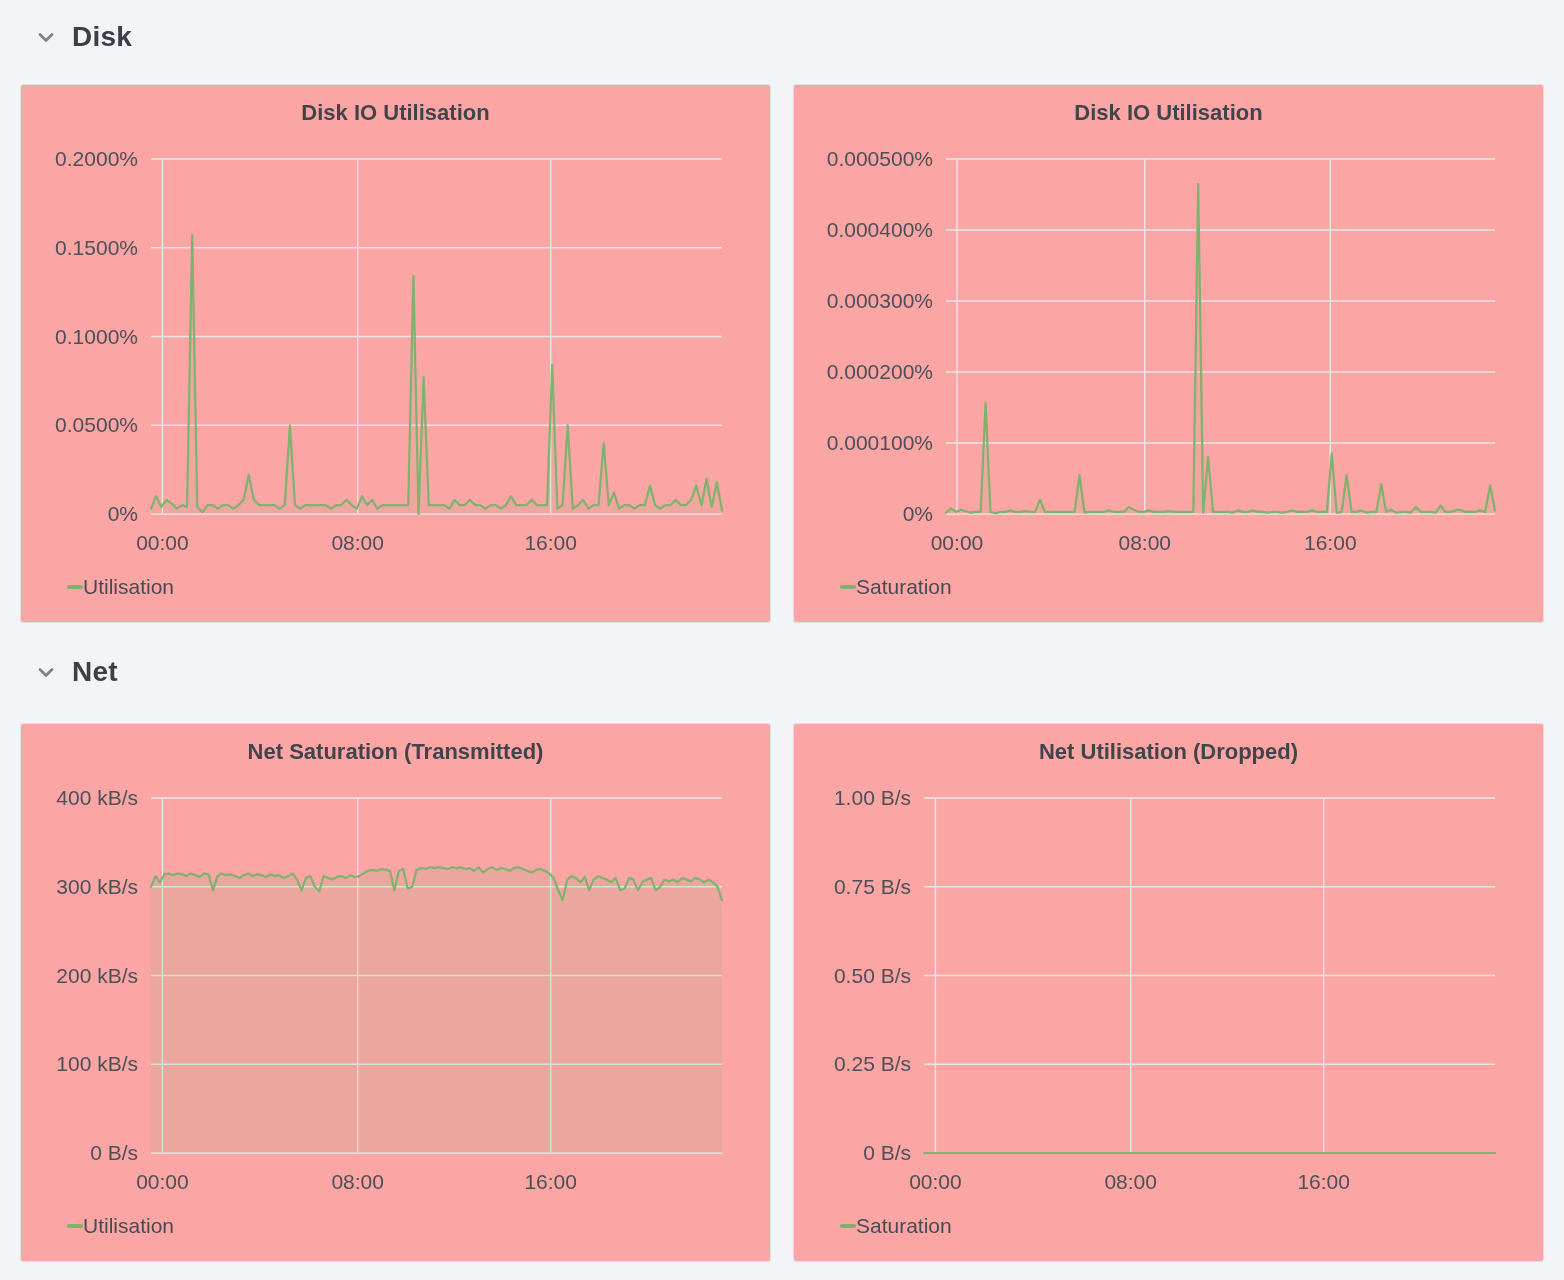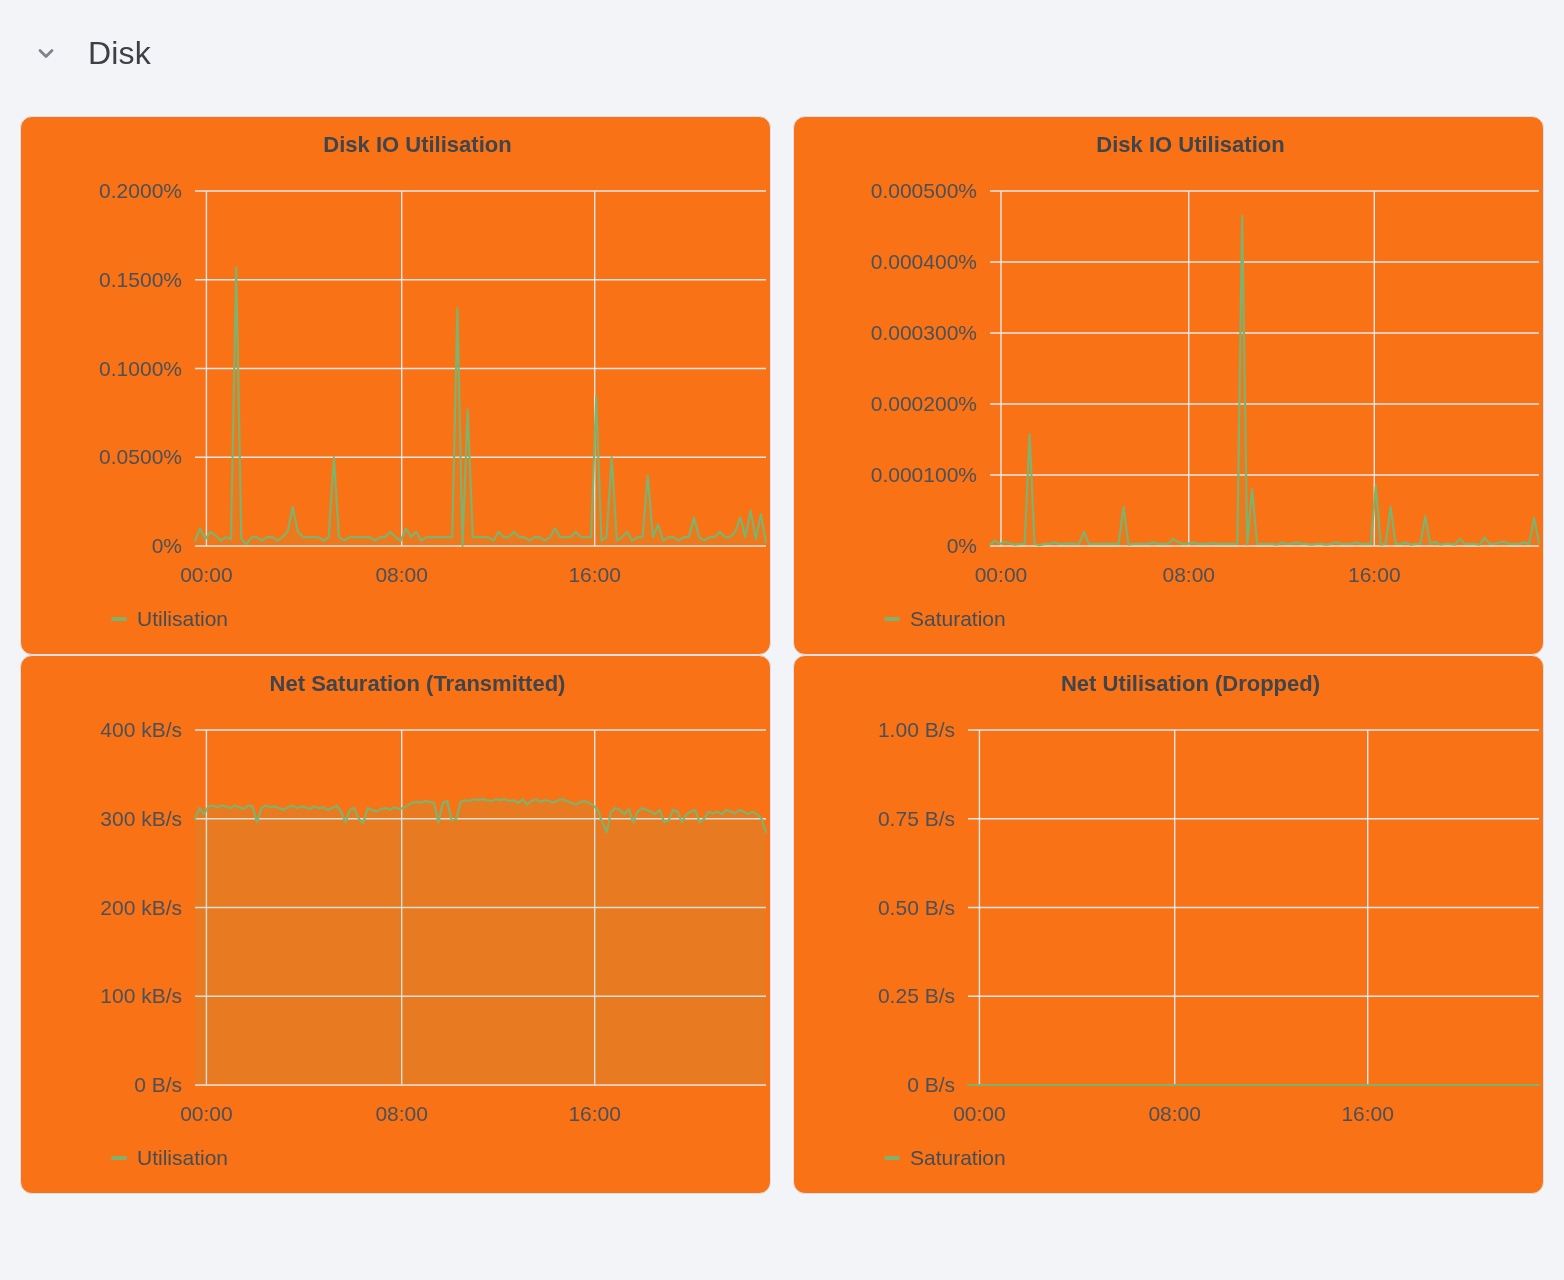--- a/index.html
+++ b/index.html
@@ -10,43 +10,42 @@
     font-family: "Liberation Sans", sans-serif;
     color: #464c54;
   }
   .page { padding: 0 20px; }
   .section-header {
     display: flex; align-items: center; gap: 14px;
     padding: 20px 0 0 14px; margin-bottom: 30px;
   }
   .section-header.second { padding-top: 32px; margin-bottom: 34px; }
   .section-header h2 {
-    margin: 16px; font-size: 32px; line-height: 34px; font-weight: 400; color: #3c3f45;
+    margin: 0; font-size: 28px; line-height: 34px; font-weight: 700; color: #3c3f45;
     letter-spacing: 0.2px;
   }
   .chevron { display: inline-flex; align-items: center; cursor: pointer; }
   .row {
     display: grid; grid-template-columns: 1fr 1fr; gap: 22px;
   }
   .panel {
-    background: #f97316;
+    background: #fca5a5;
     border: 1px solid #dce0e9;
-    border-radius: 12px;
+    border-radius: 3px;
     height: 539px;
     overflow: hidden;
-    padding-left: 44px;
   }
   .panel-title {
     text-align: center; font-size: 22px; font-weight: 600; color: #40444b;
     margin-top: 14px; height: 28px; line-height: 28px; cursor: pointer;
   }
   svg.chart-svg { display: block; margin-top: 12px; }
   svg.chart-svg text { font-family: "Liberation Sans", sans-serif; }
   .legend {
-    display: flex; align-items: center; gap: 10px;
+    display: flex; align-items: center; gap: 0;
     margin: 16px 0 0 46px; cursor: pointer;
   }
   .legend-dash { width: 16px; height: 4px; border-radius: 2px; background: #7EB26D; }
   .legend-label { font-size: 21px; color: #464c54; }
 </style>
 </head>
 <body>
 
 <div class="page">
 
@@ -112,20 +111,28 @@
           <path d="M152,375L152.0,373.6L156.9,369.3L161.9,372.9L166.8,370.7L171.8,372.2L176.7,373.6L181.7,372.9L186.6,372.9L191.6,263.5L196.5,372.9L201.5,374.3L206.4,372.9L211.4,372.9L216.3,371.4L221.2,372.9L226.2,372.9L231.1,372.2L236.1,372.9L241.0,372.9L246.0,360.8L250.9,372.9L255.9,372.9L260.8,372.9L265.8,372.9L270.7,372.9L275.6,372.9L280.6,372.9L285.5,335.9L290.5,373.6L295.4,372.9L300.4,372.9L305.3,372.9L310.3,372.9L315.2,371.4L320.2,372.9L325.1,372.9L330.1,372.9L335.0,367.9L339.9,370.7L344.9,372.9L349.8,372.9L354.8,371.4L359.7,372.9L364.7,372.9L369.6,372.9L374.6,372.2L379.5,372.9L384.5,372.9L389.4,372.9L394.4,372.9L399.3,372.9L404.2,44.8L409.2,373.6L414.1,318.2L419.1,372.9L424.0,372.9L429.0,372.9L433.9,372.9L438.9,373.6L443.8,371.4L448.8,372.9L453.7,372.9L458.6,371.4L463.6,372.9L468.5,372.9L473.5,373.6L478.4,372.9L483.4,372.9L488.3,373.6L493.3,372.9L498.2,371.4L503.2,372.9L508.1,372.9L513.1,372.9L518.0,371.4L522.9,372.9L527.9,372.9L532.8,372.9L537.8,314.6L542.7,373.6L547.7,372.9L552.6,335.9L557.6,372.9L562.5,372.9L567.5,371.4L572.4,373.6L577.4,372.9L582.3,372.9L587.2,345.2L592.2,372.9L597.1,370.7L602.1,373.6L607.0,372.9L612.0,372.9L616.9,373.6L621.9,367.9L626.8,372.9L631.8,372.9L636.7,372.9L641.6,373.6L646.6,366.5L651.5,372.9L656.5,372.9L661.4,371.4L666.4,370.7L671.3,372.9L676.3,372.9L681.2,372.9L686.2,371.4L691.1,372.9L696.1,346.6L701.0,371.4L701,375Z" fill="rgba(126,178,109,0.10)" stroke="none"></path>
           <path d="M152.0,373.6L156.9,369.3L161.9,372.9L166.8,370.7L171.8,372.2L176.7,373.6L181.7,372.9L186.6,372.9L191.6,263.5L196.5,372.9L201.5,374.3L206.4,372.9L211.4,372.9L216.3,371.4L221.2,372.9L226.2,372.9L231.1,372.2L236.1,372.9L241.0,372.9L246.0,360.8L250.9,372.9L255.9,372.9L260.8,372.9L265.8,372.9L270.7,372.9L275.6,372.9L280.6,372.9L285.5,335.9L290.5,373.6L295.4,372.9L300.4,372.9L305.3,372.9L310.3,372.9L315.2,371.4L320.2,372.9L325.1,372.9L330.1,372.9L335.0,367.9L339.9,370.7L344.9,372.9L349.8,372.9L354.8,371.4L359.7,372.9L364.7,372.9L369.6,372.9L374.6,372.2L379.5,372.9L384.5,372.9L389.4,372.9L394.4,372.9L399.3,372.9L404.2,44.8L409.2,373.6L414.1,318.2L419.1,372.9L424.0,372.9L429.0,372.9L433.9,372.9L438.9,373.6L443.8,371.4L448.8,372.9L453.7,372.9L458.6,371.4L463.6,372.9L468.5,372.9L473.5,373.6L478.4,372.9L483.4,372.9L488.3,373.6L493.3,372.9L498.2,371.4L503.2,372.9L508.1,372.9L513.1,372.9L518.0,371.4L522.9,372.9L527.9,372.9L532.8,372.9L537.8,314.6L542.7,373.6L547.7,372.9L552.6,335.9L557.6,372.9L562.5,372.9L567.5,371.4L572.4,373.6L577.4,372.9L582.3,372.9L587.2,345.2L592.2,372.9L597.1,370.7L602.1,373.6L607.0,372.9L612.0,372.9L616.9,373.6L621.9,367.9L626.8,372.9L631.8,372.9L636.7,372.9L641.6,373.6L646.6,366.5L651.5,372.9L656.5,372.9L661.4,371.4L666.4,370.7L671.3,372.9L676.3,372.9L681.2,372.9L686.2,371.4L691.1,372.9L696.1,346.6L701.0,371.4" fill="none" stroke="#7EB26D" stroke-width="2.2" stroke-linejoin="round" stroke-linecap="round"></path>
         </svg>
       <div class="legend">
         <span class="legend-dash"></span>
         <span class="legend-label">Saturation</span>
       </div>
     </div>
   </div>
 
+  <div class="section-header second">
+    <span class="chevron">
+      <svg width="24" height="24" viewBox="0 0 24 24" fill="none">
+        <path d="M6 9.5 L12 15.5 L18 9.5" stroke="#7e838b" stroke-width="2.8" stroke-linecap="round" stroke-linejoin="round"></path>
+      </svg>
+    </span>
+    <h2>Net</h2>
+  </div>
 
   <div class="row">
     <div class="panel">
       <div class="panel-title">Net Saturation (Transmitted)</div>
       <svg class="chart-svg" viewBox="0 0 749 420" width="749" height="420">
           <line x1="130" y1="20" x2="701" y2="20" stroke="#e7e7e9" stroke-width="1.4"></line>
           <text x="117" y="27" text-anchor="end" fill="#4c5058" font-size="21">400 kB/s</text>
           <line x1="130" y1="108.75" x2="701" y2="108.75" stroke="#e7e7e9" stroke-width="1.4"></line>
           <text x="117" y="115.75" text-anchor="end" fill="#4c5058" font-size="21">300 kB/s</text>
           <line x1="130" y1="197.5" x2="701" y2="197.5" stroke="#e7e7e9" stroke-width="1.4"></line>

